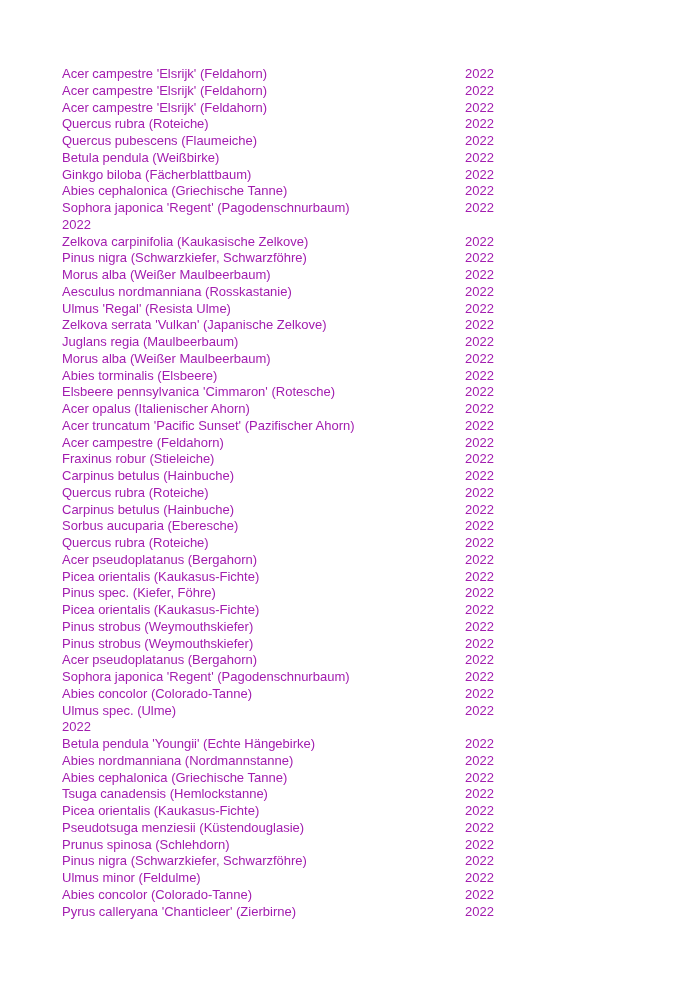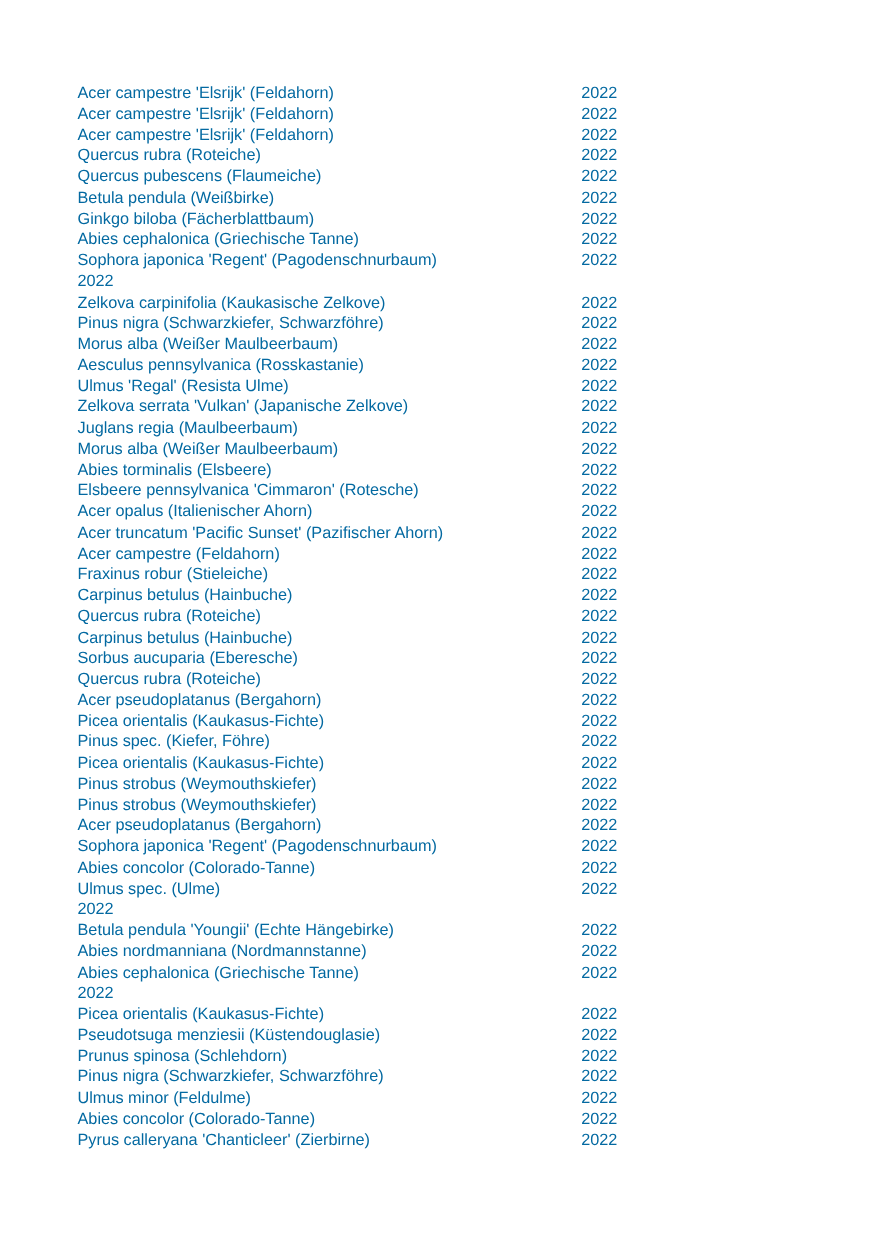--- a/index.html
+++ b/index.html
@@ -20,21 +20,21 @@
     top: 66px;
     left: 62px;
     width: 500px;
   }
   .row {
     display: flex;
     align-items: flex-start;
     height: 16.75px;
     line-height: 16.75px;
     font-size: 13px;
-    color: #0369a1;
+    color: #a21caf;
     white-space: nowrap;
   }
   .row .name {
     width: 403px;
     overflow: visible;
   }
   .row .year {
     width: 40px;
   }
 </style>
@@ -88,21 +88,21 @@
       </div>
       <div class="row">
         <span class="name">Pinus nigra (Schwarzkiefer, Schwarzföhre)</span>
         <span class="year">2022</span>
       </div>
       <div class="row">
         <span class="name">Morus alba (Weißer Maulbeerbaum)</span>
         <span class="year">2022</span>
       </div>
       <div class="row">
-        <span class="name">Aesculus pennsylvanica (Rosskastanie)</span>
+        <span class="name">Aesculus nordmanniana (Rosskastanie)</span>
         <span class="year">2022</span>
       </div>
       <div class="row">
         <span class="name">Ulmus 'Regal' (Resista Ulme)</span>
         <span class="year">2022</span>
       </div>
       <div class="row">
         <span class="name">Zelkova serrata 'Vulkan' (Japanische Zelkove)</span>
         <span class="year">2022</span>
       </div>
@@ -207,20 +207,21 @@
       </div>
       <div class="row">
         <span class="name">Abies nordmanniana (Nordmannstanne)</span>
         <span class="year">2022</span>
       </div>
       <div class="row">
         <span class="name">Abies cephalonica (Griechische Tanne)</span>
         <span class="year">2022</span>
       </div>
       <div class="row">
+        <span class="name">Tsuga canadensis (Hemlockstanne)</span>
         <span class="year">2022</span>
       </div>
       <div class="row">
         <span class="name">Picea orientalis (Kaukasus-Fichte)</span>
         <span class="year">2022</span>
       </div>
       <div class="row">
         <span class="name">Pseudotsuga menziesii (Küstendouglasie)</span>
         <span class="year">2022</span>
       </div>

